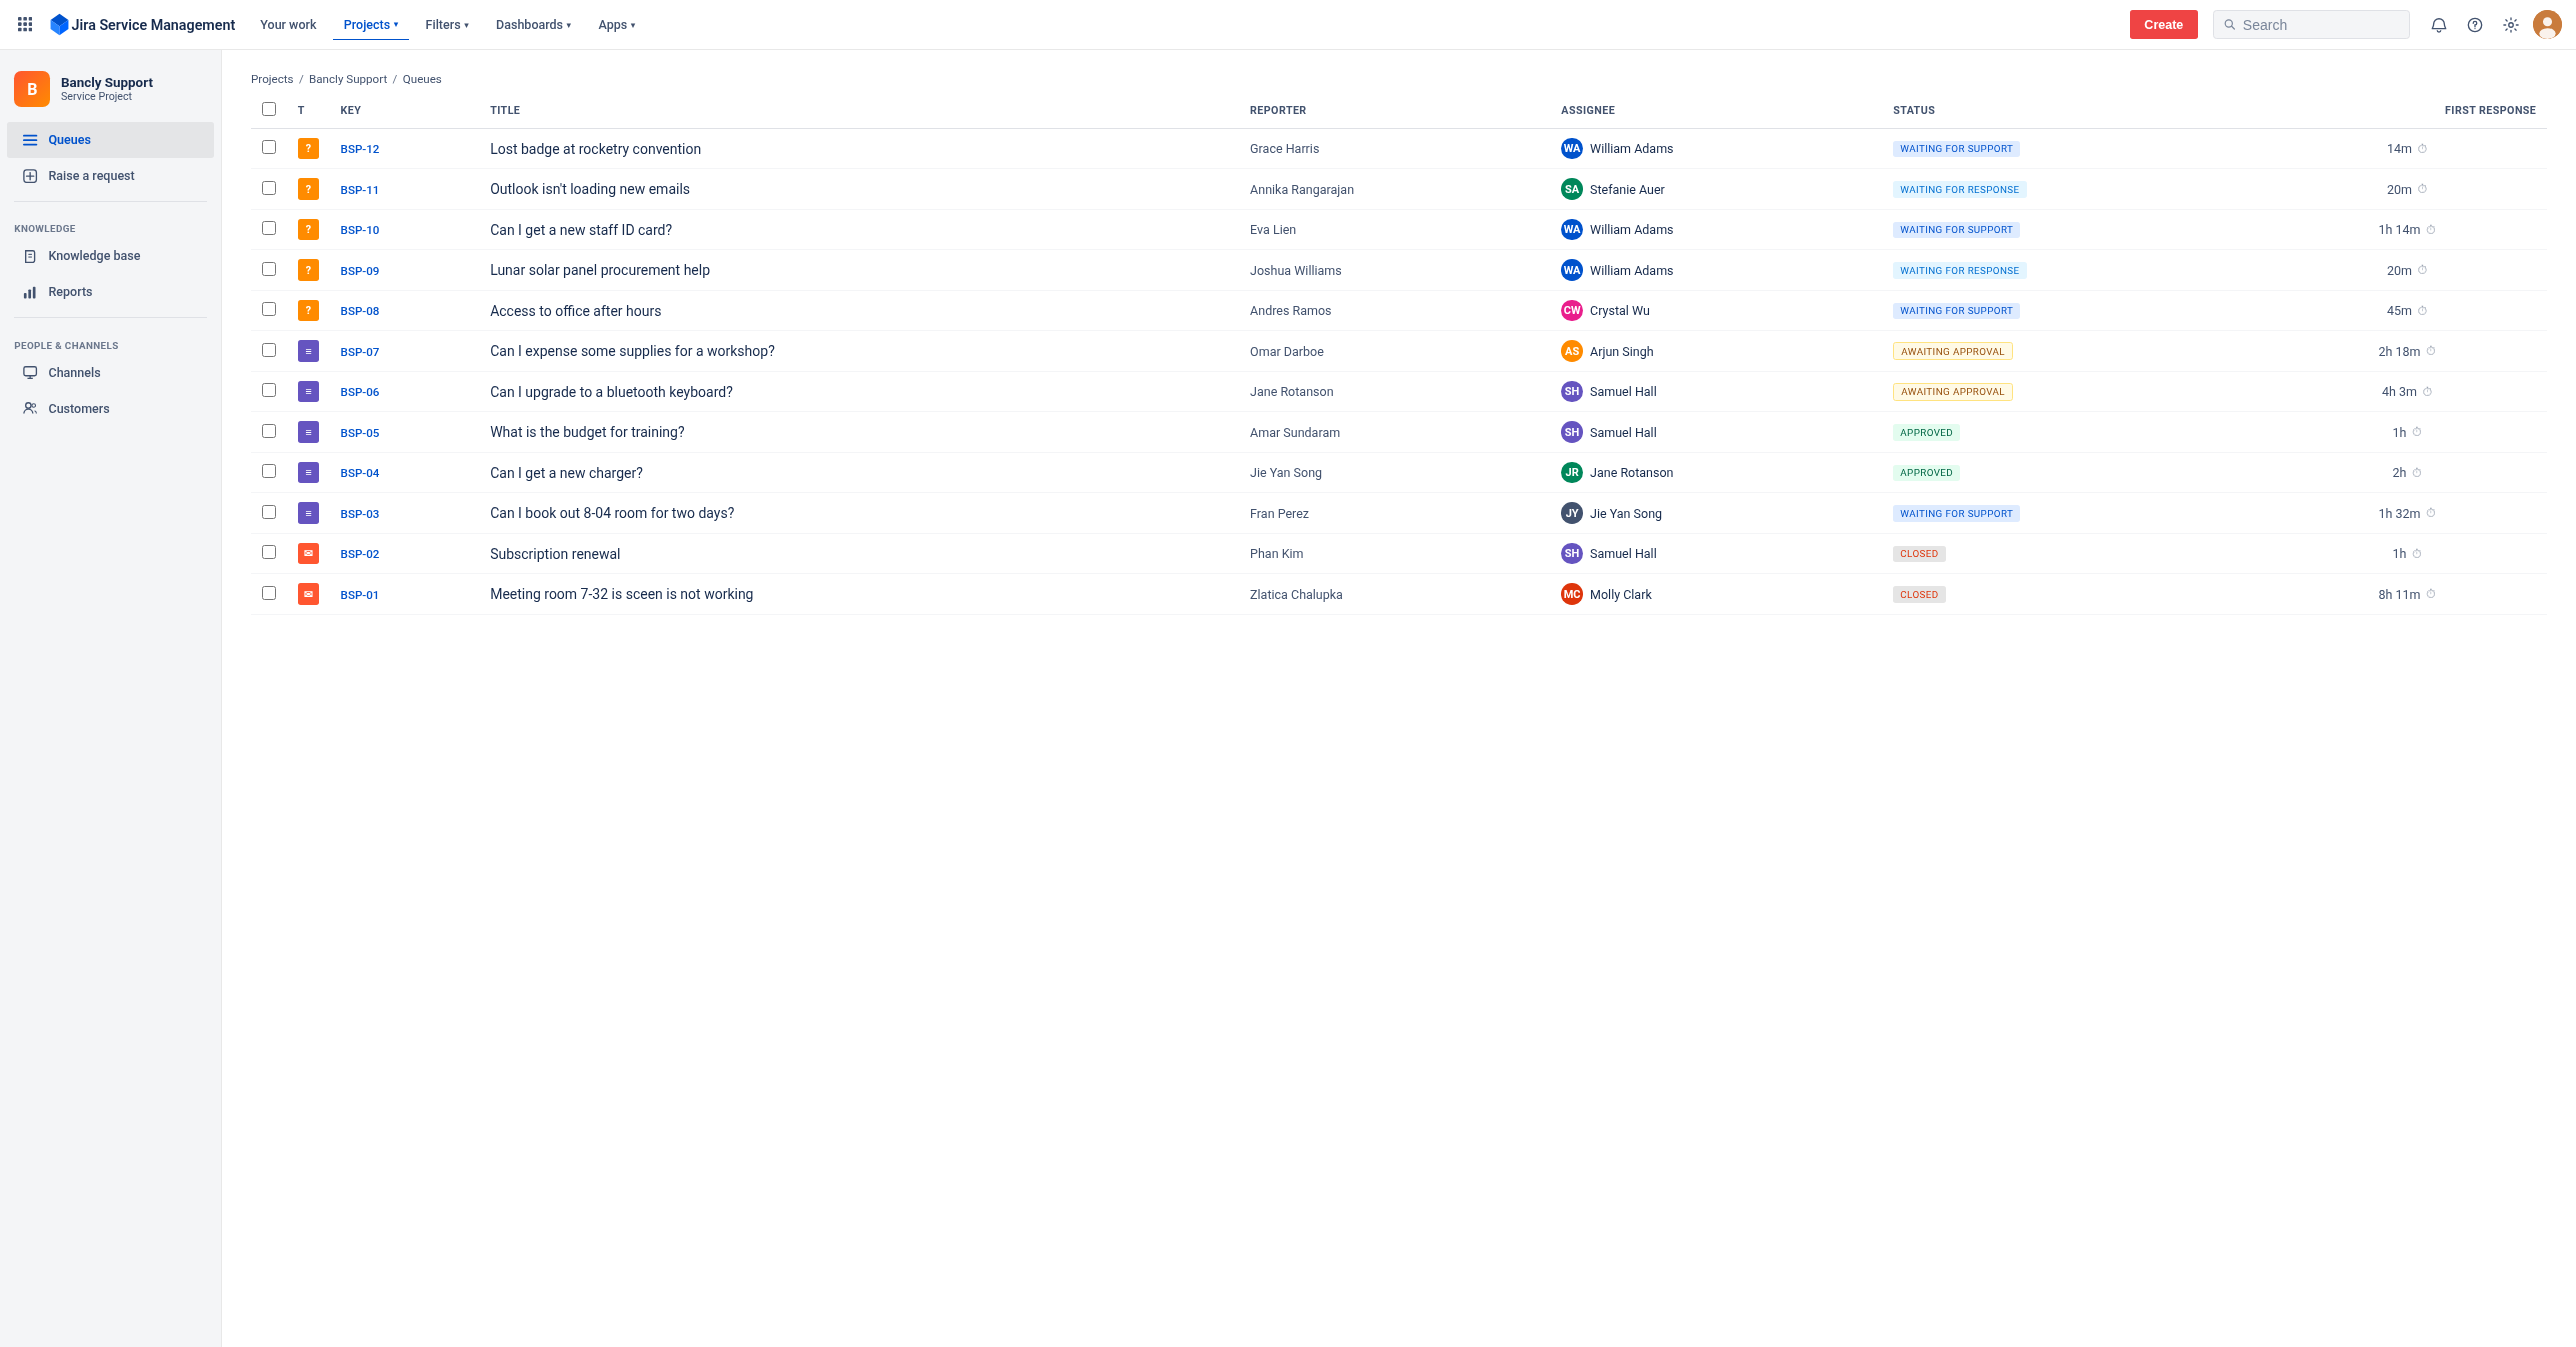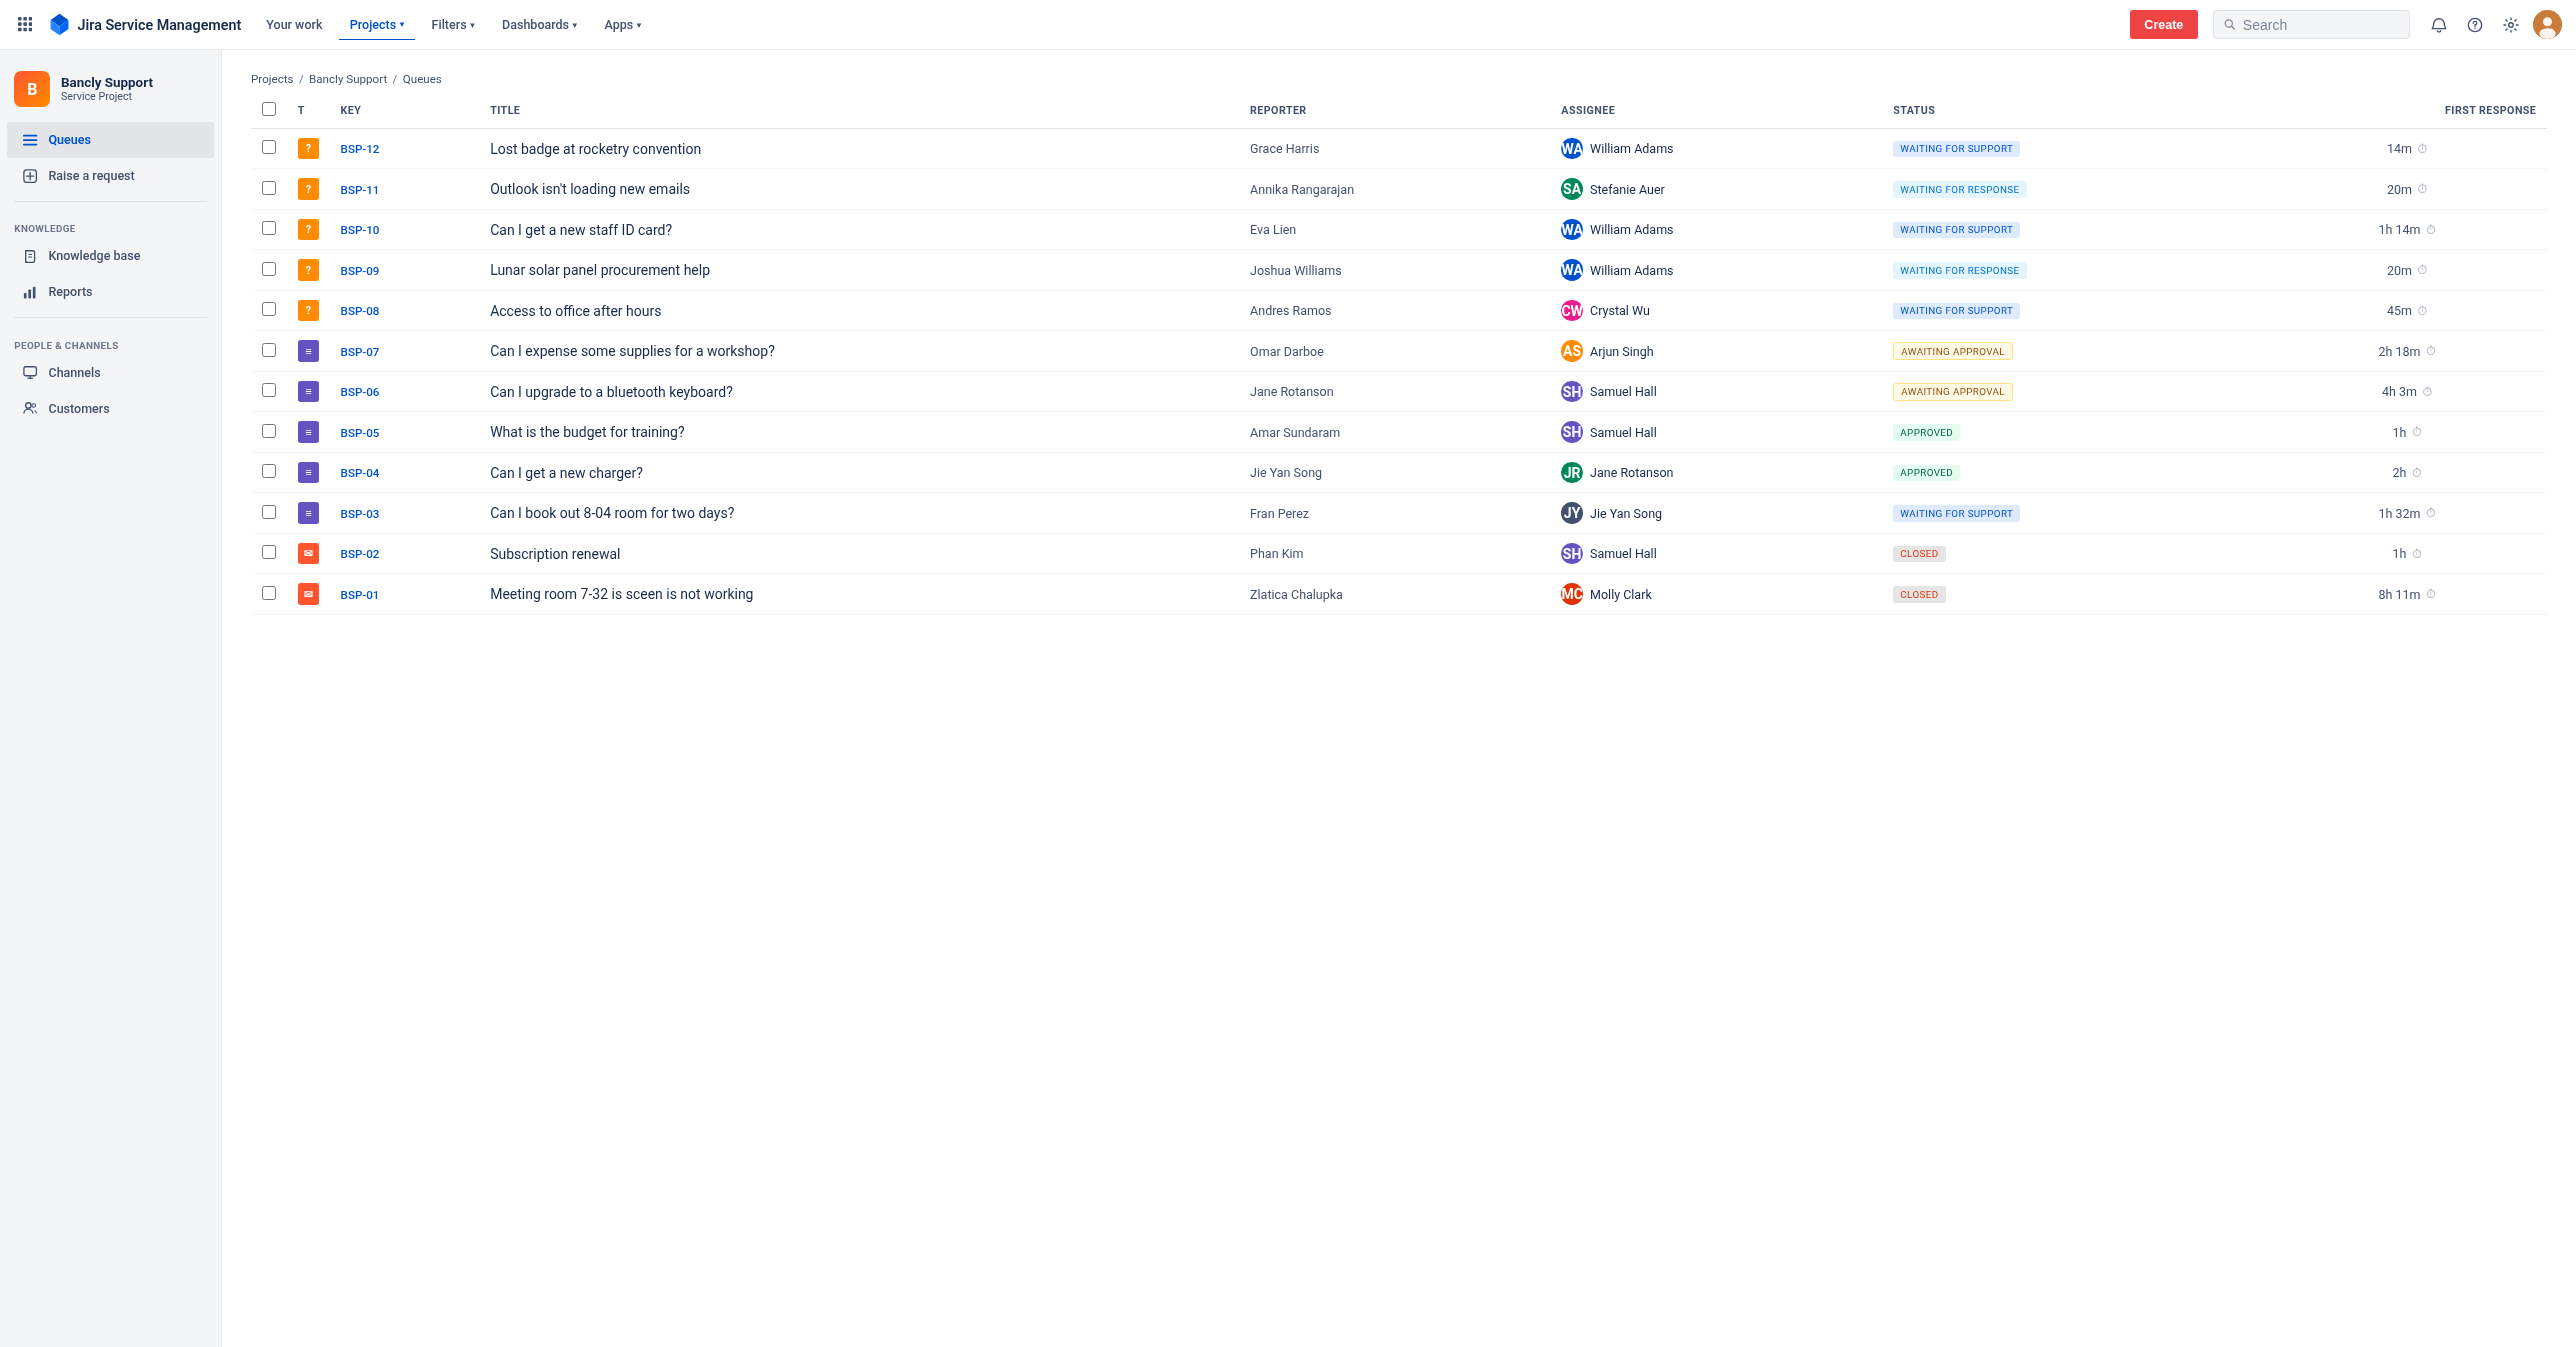--- a/index.html
+++ b/index.html
@@ -4,21 +4,21 @@
   <style>
     * { box-sizing: border-box; margin: 0; padding: 0; }
     body { font-family: -apple-system, BlinkMacSystemFont, 'Segoe UI', Roboto, sans-serif; font-size: 12.5px; background: #fff; color: #172b4d; }
 
     
     .topnav {
       display: flex; align-items: center; height: 50px;
       background: #fff; border-bottom: 0.9px solid #e8e8e8;
       padding: 0 14.3px; gap: 7.2px; position: fixed; top: 0; left: 0; right: 0; z-index: 100;
     }
-    .topnav-logo { display: flex; align-items: center; gap: 6px; margin-right: 7.2px; }
+    .topnav-logo { display: flex; align-items: center; gap: 0; margin-right: 7.2px; }
     .topnav-logo-icon { width: 25px; height: 25px; }
     .topnav-logo-text { font-size: 14.3px; font-weight: 600; color: #172b4d; white-space: nowrap; }
     .topnav-grid-icon { width: 21.5px; height: 21.5px; display: flex; align-items: center; justify-content: center; cursor: pointer; color: #42526e; margin-right: 3.6px; }
     .topnav-nav { display: flex; align-items: center; gap: 6px; flex: 1; }
     .nav-item {
       padding: 7.2px 10.7px; border-radius: 2.7px; cursor: pointer; color: #42526e;
       font-size: 12.5px; font-weight: 500; display: flex; align-items: center; gap: 3.6px;
       white-space: nowrap;
     }
     .nav-item.active { color: #0052cc; border-bottom: 1.8px solid #0052cc; border-radius: 0; }
@@ -111,21 +111,21 @@
     .key-link { color: #0052cc; font-size: 11.6px; font-weight: 500; cursor: pointer; white-space: nowrap; }
 
     .title-cell { color: #172b4d; font-size: 14px; cursor: pointer; }
 
     .reporter-cell { color: #42526e; font-size: 12.5px; white-space: nowrap; }
 
     .assignee-cell { display: flex; align-items: center; gap: 7.2px; white-space: nowrap; }
     .assignee-avatar {
       width: 21.5px; height: 21.5px; border-radius: 50%; background: #dfe1e6;
       overflow: hidden; flex-shrink: 0; display: flex; align-items: center; justify-content: center;
-      font-size: 14px; font-weight: 700; color: #fff;
+      font-size: 11px; font-weight: 700; color: #fff;
     }
 
     .status-badge {
       display: inline-block; padding: 2.7px 7.2px; border-radius: 2.7px;
       font-size: 9.8px; font-weight: 400; letter-spacing: 0.04em; white-space: nowrap;
     }
     .status-waiting-support { background: #deebff; color: #0052cc; }
     .status-waiting-response { background: #e3f5ff; color: #006ed0; }
     .status-awaiting-approval { background: #fffae6; color: #974f0c; border: 0.9px solid #ffe380; }
     .status-approved { background: #e3fcef; color: #006644; }

